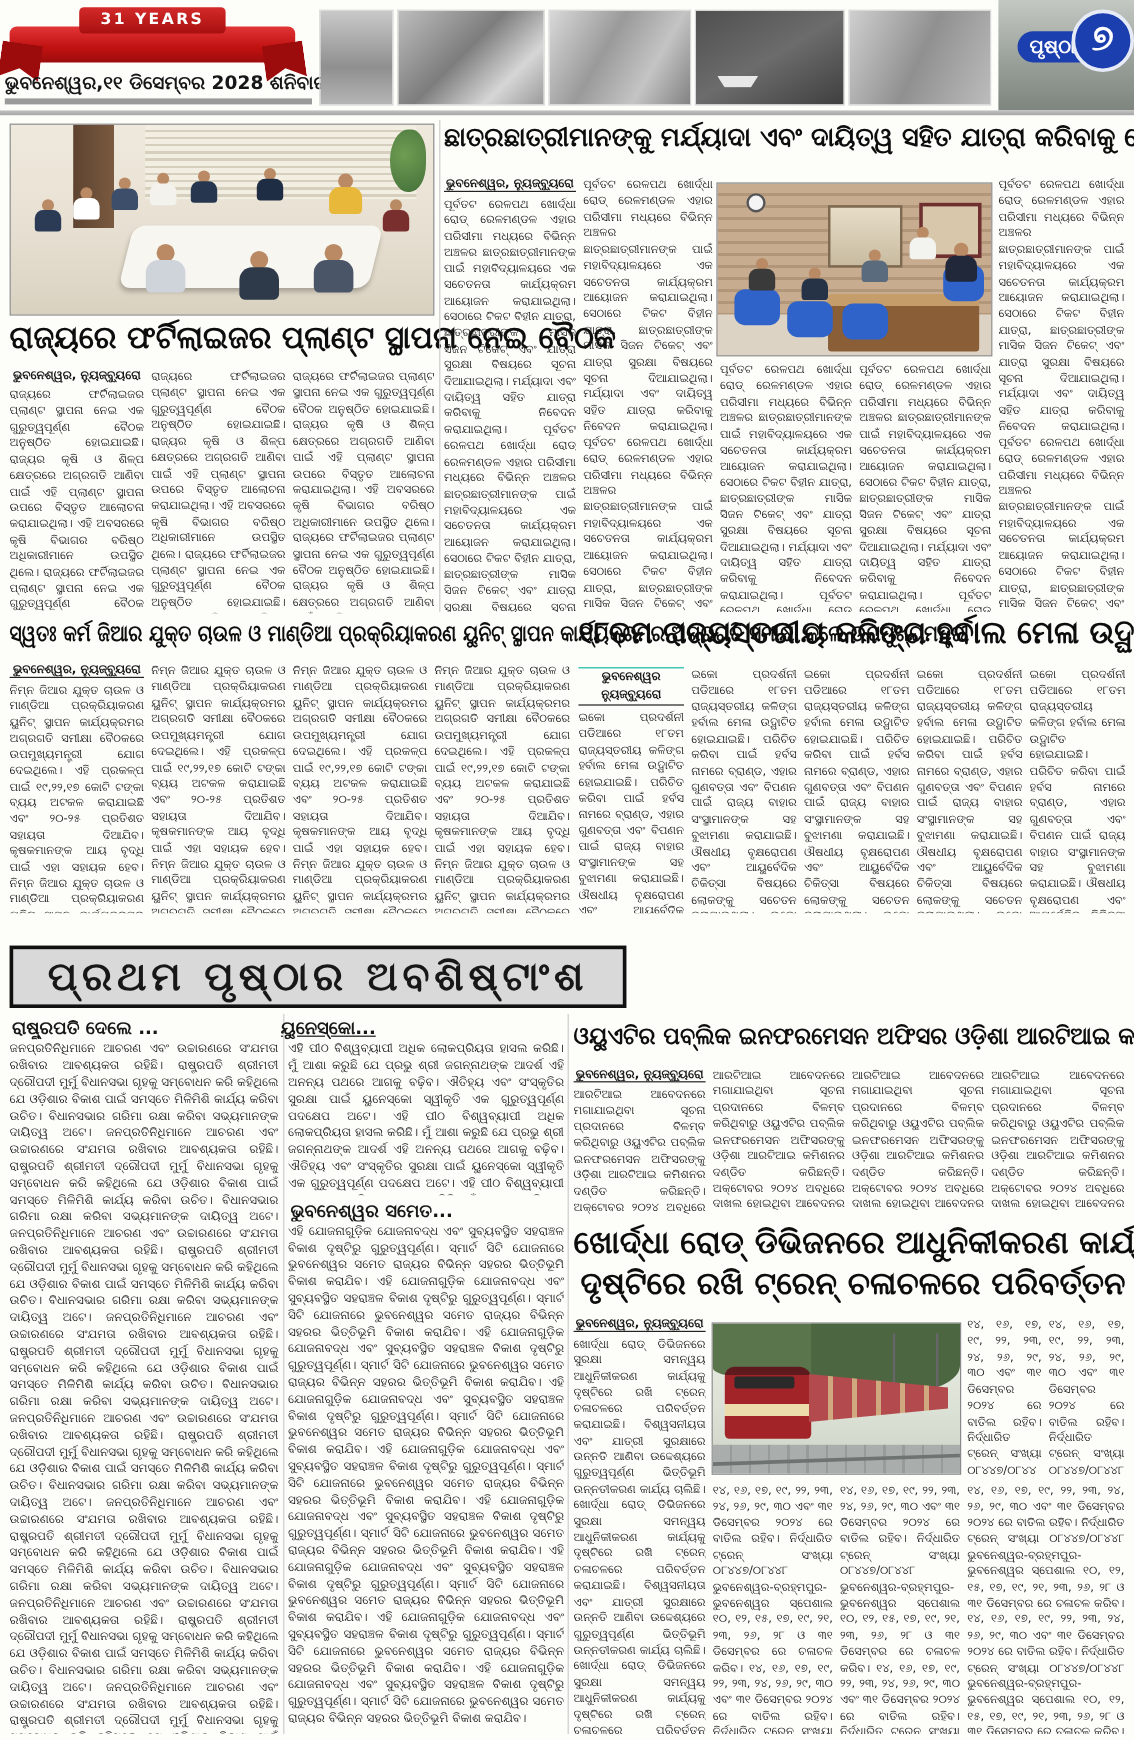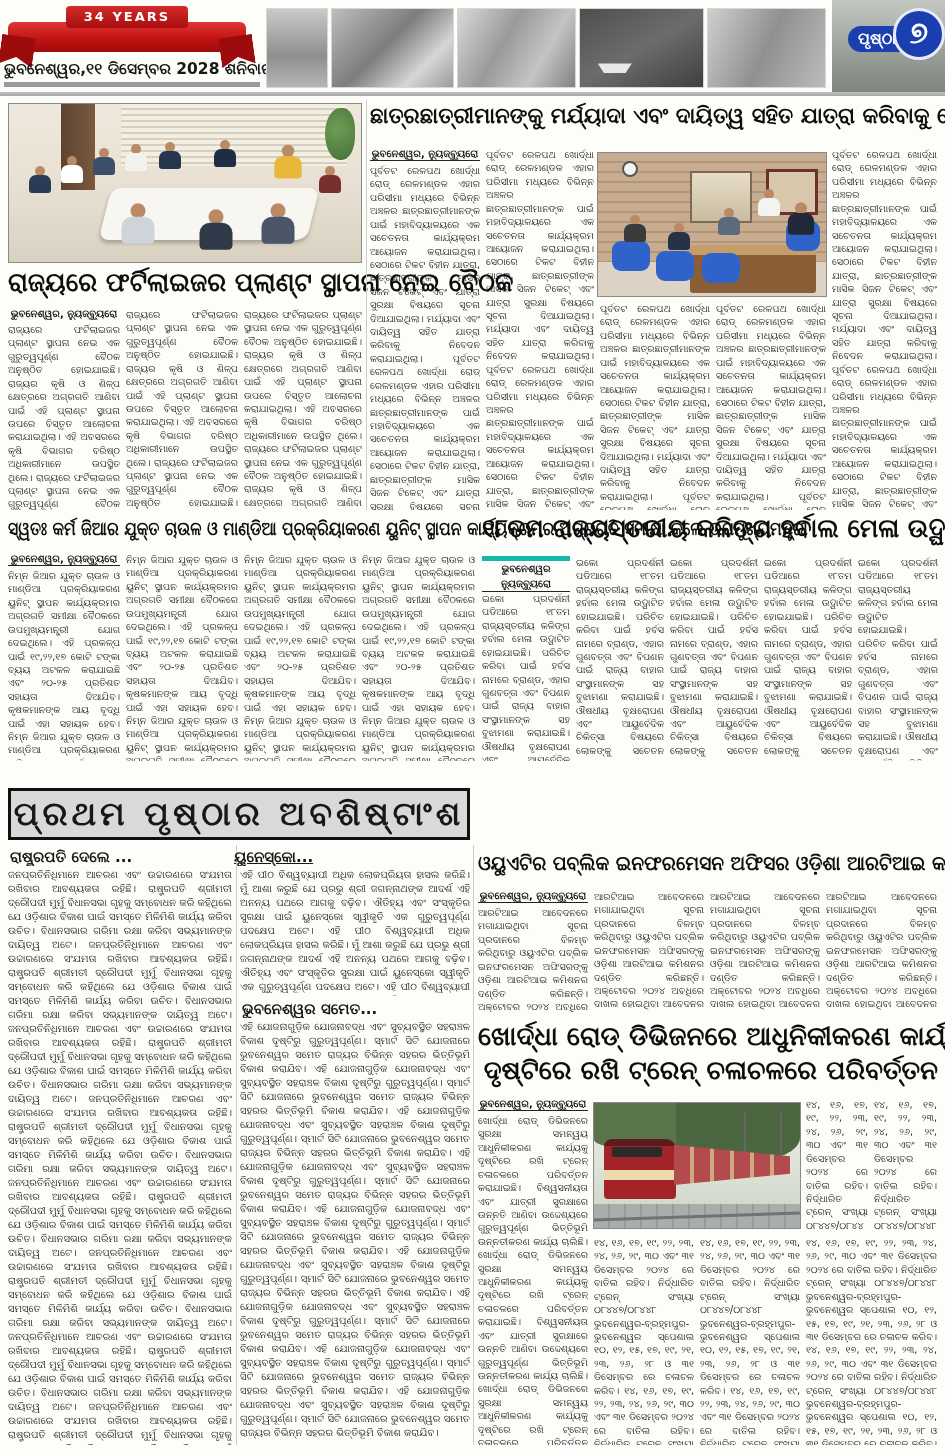--- a/index.html
+++ b/index.html
@@ -35,25 +35,25 @@
   .page-badge{position:absolute;left:848px;top:26px;height:26px;padding:0 34px 0 10px;background:#1b3fae;
         border-radius:13px;color:#fff;font-weight:bold;font-size:16px;line-height:26px;z-index:5;}
   .page-num{position:absolute;left:893px;top:8px;width:46px;height:46px;border-radius:50%;background:#1b3fae;
         border:3px solid #e6ebf7;color:#fff;font-weight:bold;font-size:30px;text-align:center;line-height:44px;z-index:6;}
   .mast-rule{position:absolute;left:0;top:92px;width:945px;height:4px;background:linear-gradient(180deg,#c2c2c2,#a5a5a5);}
   
   .headline{position:absolute;font-weight:bold;color:#0d0d0d;white-space:nowrap;overflow:visible;line-height:1.1;}
   .byline{position:absolute;font-weight:bold;font-size:10px;text-align:center;white-space:nowrap;overflow:hidden;}
   .byline.rule{border-bottom:1px solid #222;}
   .byline2{position:absolute;font-weight:bold;font-size:10px;text-align:center;line-height:1.5;
-        border-top:5px solid #14b8a6;border-bottom:1px solid #222;}
+        border-top:1px solid #14b8a6;border-bottom:1px solid #222;}
   .col{position:absolute;font-size:9.6px;line-height:1.4;text-align:justify;overflow:hidden;
         color:#1c1c1c;word-break:break-word;}
   .subhead{position:absolute;font-weight:bold;font-size:15px;white-space:nowrap;overflow:hidden;}
-  .section-box{position:absolute;left:8px;top:788px;width:462px;height:52px;background:#d9d9d9;
+  .section-box{position:absolute;left:8px;top:788px;width:514px;height:52px;background:#d9d9d9;
         border:3px solid #111;box-sizing:border-box;text-align:center;font-weight:bold;font-size:33px;
         line-height:46px;letter-spacing:4px;overflow:hidden;}
   .vrule{position:absolute;width:1px;background:#cccccc;}
   .photo{position:absolute;border:1px solid #8a8a8a;overflow:hidden;box-sizing:border-box;}
   
   .photoA{background:linear-gradient(180deg,#efe9dd 0%,#e7e0d2 55%,#d9d1c0 100%);}
   .pa-door{position:absolute;left:52px;top:0;width:34px;height:86px;background:linear-gradient(90deg,#5d4330,#7a5a40);}
   .pa-blinds{position:absolute;left:112px;top:0;width:226px;height:62px;
         background:repeating-linear-gradient(180deg,#f3eee2 0 4px,#d6cfbd 4px 6px);}
   .pa-plant{position:absolute;right:6px;top:4px;width:30px;height:52px;border-radius:50% 40% 45% 50%;
@@ -87,21 +87,21 @@
         background:repeating-linear-gradient(90deg,#a9aeac 0 14px,#979c9a 14px 16px);}
   .pf-rail{position:absolute;left:0;bottom:10px;width:100%;height:3px;background:#6e7472;transform:rotate(-2deg);}
 </style>
 </head>
 <body>
 
 <div class="page">
 
   <div class="ribbon">
     <div class="ribbon-band"></div>
-    <div class="years">34 YEARS</div>
+    <div class="years">31 YEARS</div>
   </div>
   <div class="dateline">ଭୁବନେଶ୍ୱର,୧୧ ଡିସେମ୍ବର 2028 ଶନିବାର</div>
   <div class="date-underbar"></div>
 
   <div class="strip">
     <div class="s1"></div>
     <div class="s2"></div>
     <div class="s3"></div>
     <div class="s4"></div>
     <div class="s5"></div>

